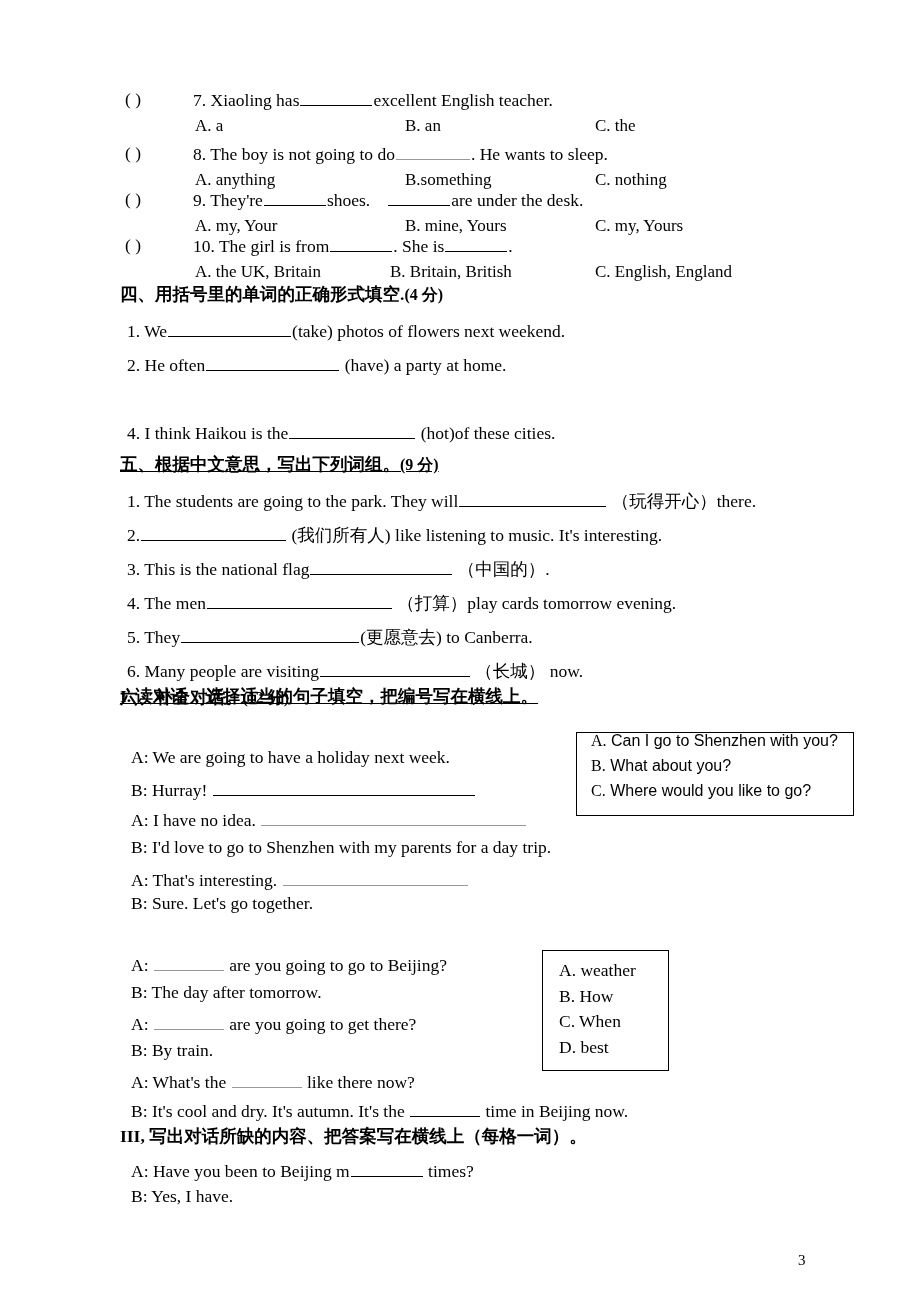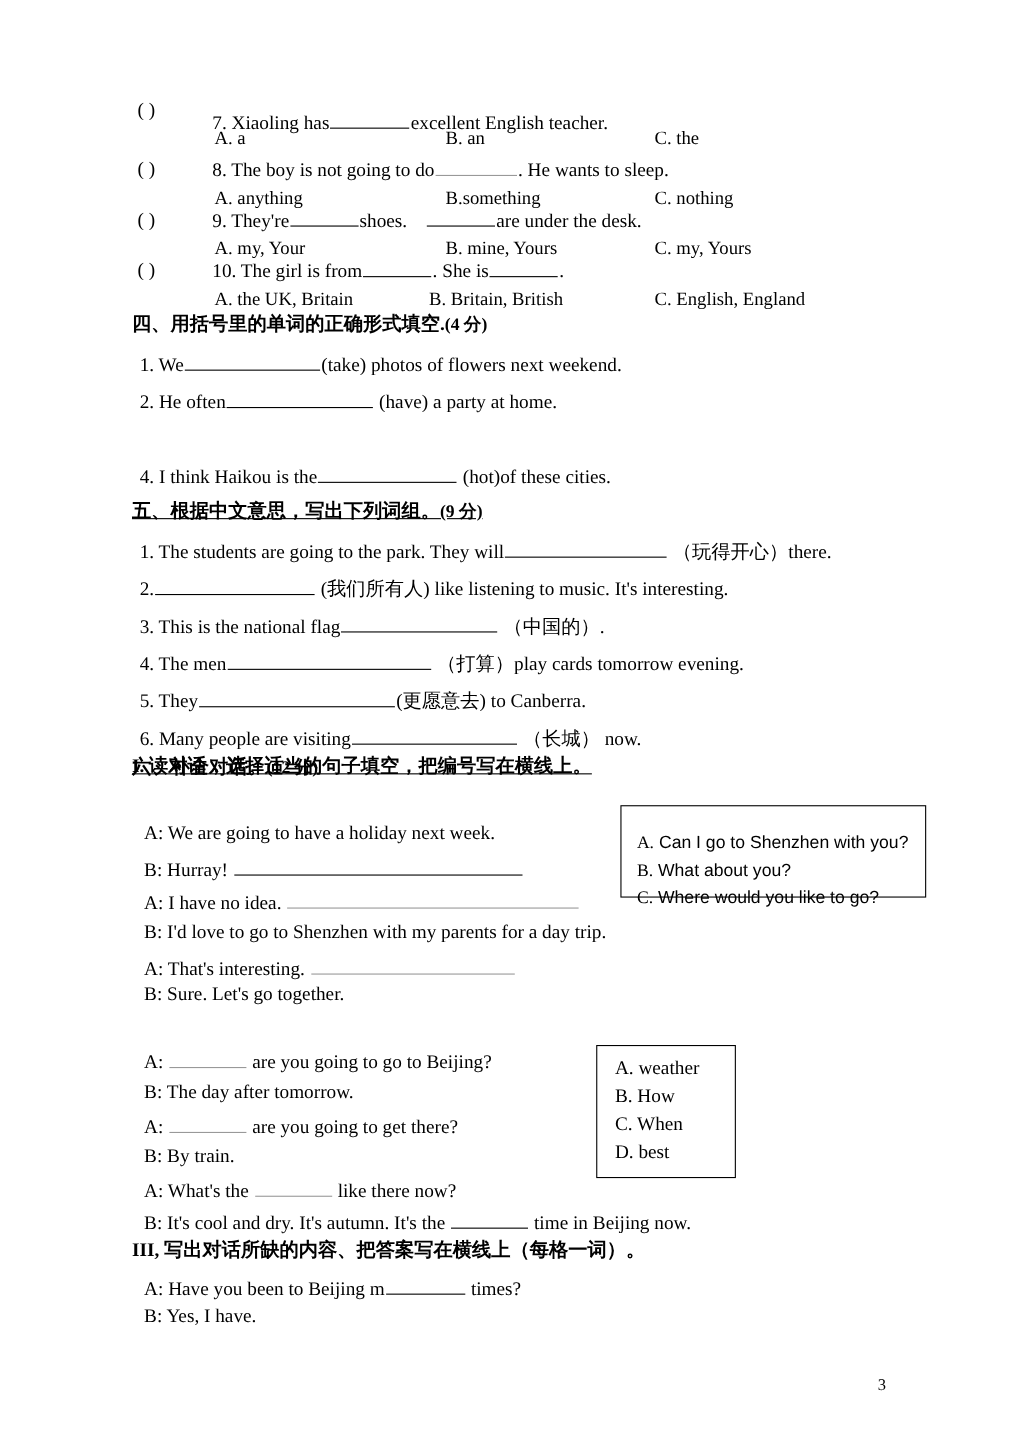--- a/index.html
+++ b/index.html
@@ -74,25 +74,25 @@
     position: absolute;
     border: 1px solid #000;
     background: #fff;
     box-sizing: border-box;
   }
   .optbox .line {
     white-space: nowrap;
     line-height: 1;
   }
   #optbox-sentences {
-    left: 564px;
+    left: 576px;
     top: 732px;
     width: 278px;
     height: 84px;
-    padding: 26px 0 0 14px;
+    padding: 0 0 0 14px;
     font-family: "Liberation Sans", "DejaVu Sans", sans-serif;
     font-size: 16px;
   }
   #optbox-sentences .line { margin-bottom: 9px; }
   #optbox-sentences .ltr {
     font-family: "Liberation Serif", "DejaVu Serif", serif;
   }
   #optbox-words {
     left: 542px;
     top: 950px;
@@ -111,21 +111,21 @@
     font-size: 15px;
     font-family: "Liberation Serif", "DejaVu Serif", serif;
   }
 </style>
 </head>
 <body>
 
 <div class="page">
 
   <span class="mcq-marker" style="left:125px; top:89px;">(      )</span>
-  <span class="row" style="left:193px; top:100px;"><span>7. Xiaoling has</span><span class="blank" style="width:72px;"></span><span>excellent English teacher.</span></span>
+  <span class="row" style="left:193px; top:89px;"><span>7. Xiaoling has</span><span class="blank" style="width:72px;"></span><span>excellent English teacher.</span></span>
   <span class="opt" style="left:195px; top:116px;">A. a</span>
   <span class="opt" style="left:405px; top:116px;">B. an</span>
   <span class="opt" style="left:595px; top:116px;">C. the</span>
 
   <span class="mcq-marker" style="left:125px; top:143px;">(      )</span>
   <span class="row" style="left:193px; top:143px;"><span>8. The boy is not going to do</span><span class="blank-dot" style="width:74px;"></span><span>. He wants to sleep.</span></span>
   <span class="opt" style="left:195px; top:170px;">A. anything</span>
   <span class="opt" style="left:405px; top:170px;">B.something</span>
   <span class="opt" style="left:595px; top:170px;">C. nothing</span>
 

